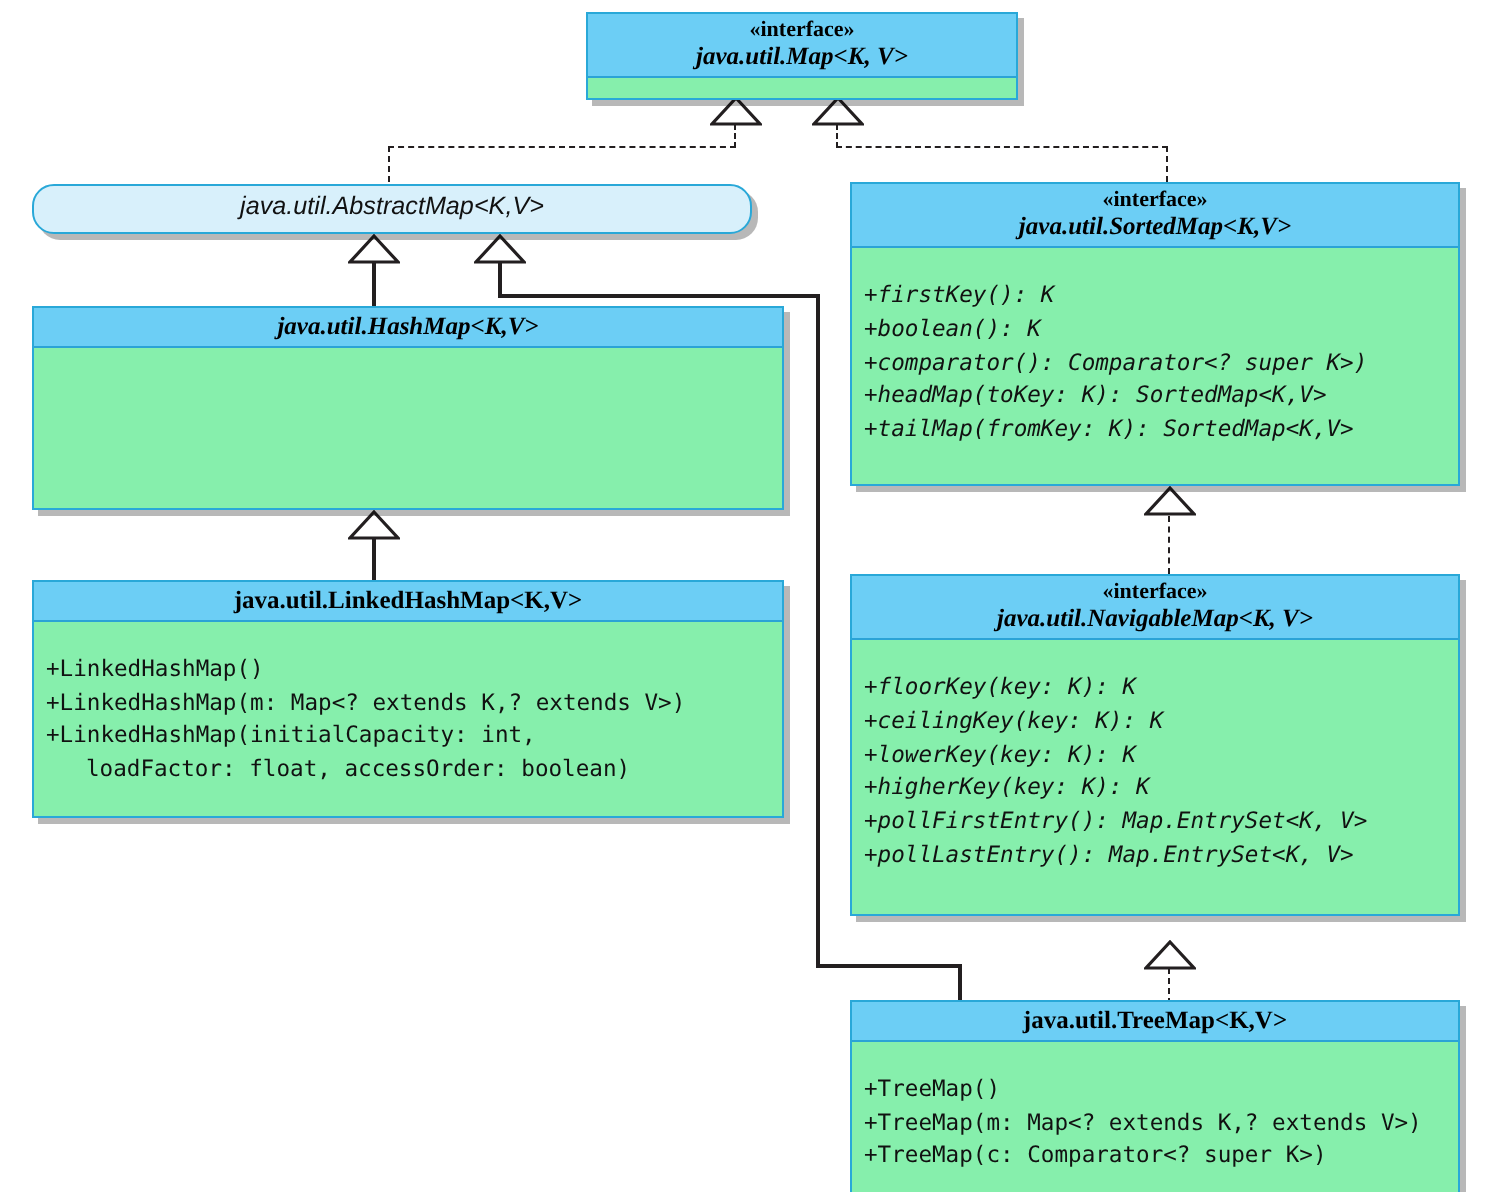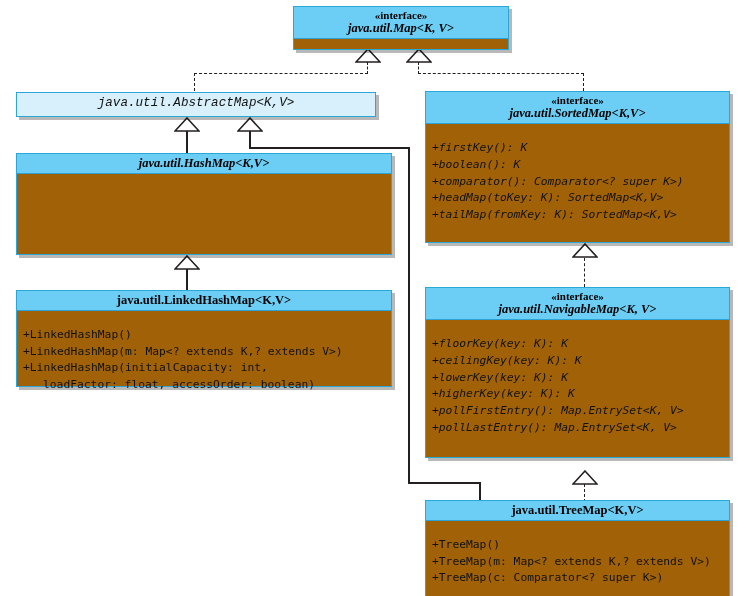--- a/index.html
+++ b/index.html
@@ -10,21 +10,21 @@
     overflow:hidden;
     position:relative;
   }
   #stage{position:absolute;left:0;top:0;width:745px;height:596px;}
 
   
   .uml{
     position:absolute;
     box-sizing:border-box;
     border:1px solid #29a8d8;
-    background:#a16207;
+    background:#86efac;
     box-shadow:3px 3px 0 0 rgba(0,0,0,0.28);
     z-index:5;
   }
   .uml .hdr{
     background:#6ccef5;
     border-bottom:1px solid #2ba3d6;
     text-align:center;
     padding:2px 4px 3px 4px;
     font-family:"Liberation Serif",serif;
     font-weight:bold;
@@ -57,25 +57,26 @@
   }
   .uml .body .m{display:block;}
   .uml .body .m.cont{padding-left:20px;}
   .uml.iface .body .m{font-style:italic;}
 
   
   .uml.plain{
     background:#d8f0fb;
     padding:3px 6px 0 6px;
     text-align:center;
-    font-family:Liberation Mono, monospace;
+    font-family:Liberation Sans, sans-serif;
     font-style:italic;
     font-size:12.6px;
     color:#111;
     white-space:nowrap;
+    border-radius:11px;
   }
 
   
   .conn{position:absolute;background:#231f20;z-index:2;}
   .conn.v{width:1.6px;}
   .conn.h{height:1.6px;}
   .dash{position:absolute;z-index:2;}
   .dash.v{
     width:0;border-left:1.7px dashed #231f20;
   }
@@ -162,21 +163,21 @@
   <div class="uml plain" style="left:16px;top:92px;width:360px;height:25px;">
     <span>java.util.AbstractMap&lt;K,V&gt;</span>
   </div>
 
   <div class="uml" style="left:16px;top:153px;width:376px;height:102px;font-style:italic;">
     <div class="hdr">
       <span>java.util.HashMap&lt;K,V&gt;</span>
     </div>
   </div>
 
-  <div class="uml" style="left:16px;top:290px;width:376px;height:97px;">
+  <div class="uml" style="left:16px;top:290px;width:376px;height:119px;">
     <div class="hdr">
       <span>java.util.LinkedHashMap&lt;K,V&gt;</span>
     </div>
     <div class="body">
       <span class="m">+LinkedHashMap()</span>
       <span class="m">+LinkedHashMap(m: Map&lt;? extends K,? extends V&gt;)</span>
       <span class="m">+LinkedHashMap(initialCapacity: int,</span>
       <span class="m cont">loadFactor: float, accessOrder: boolean)</span>
     </div>
   </div>

